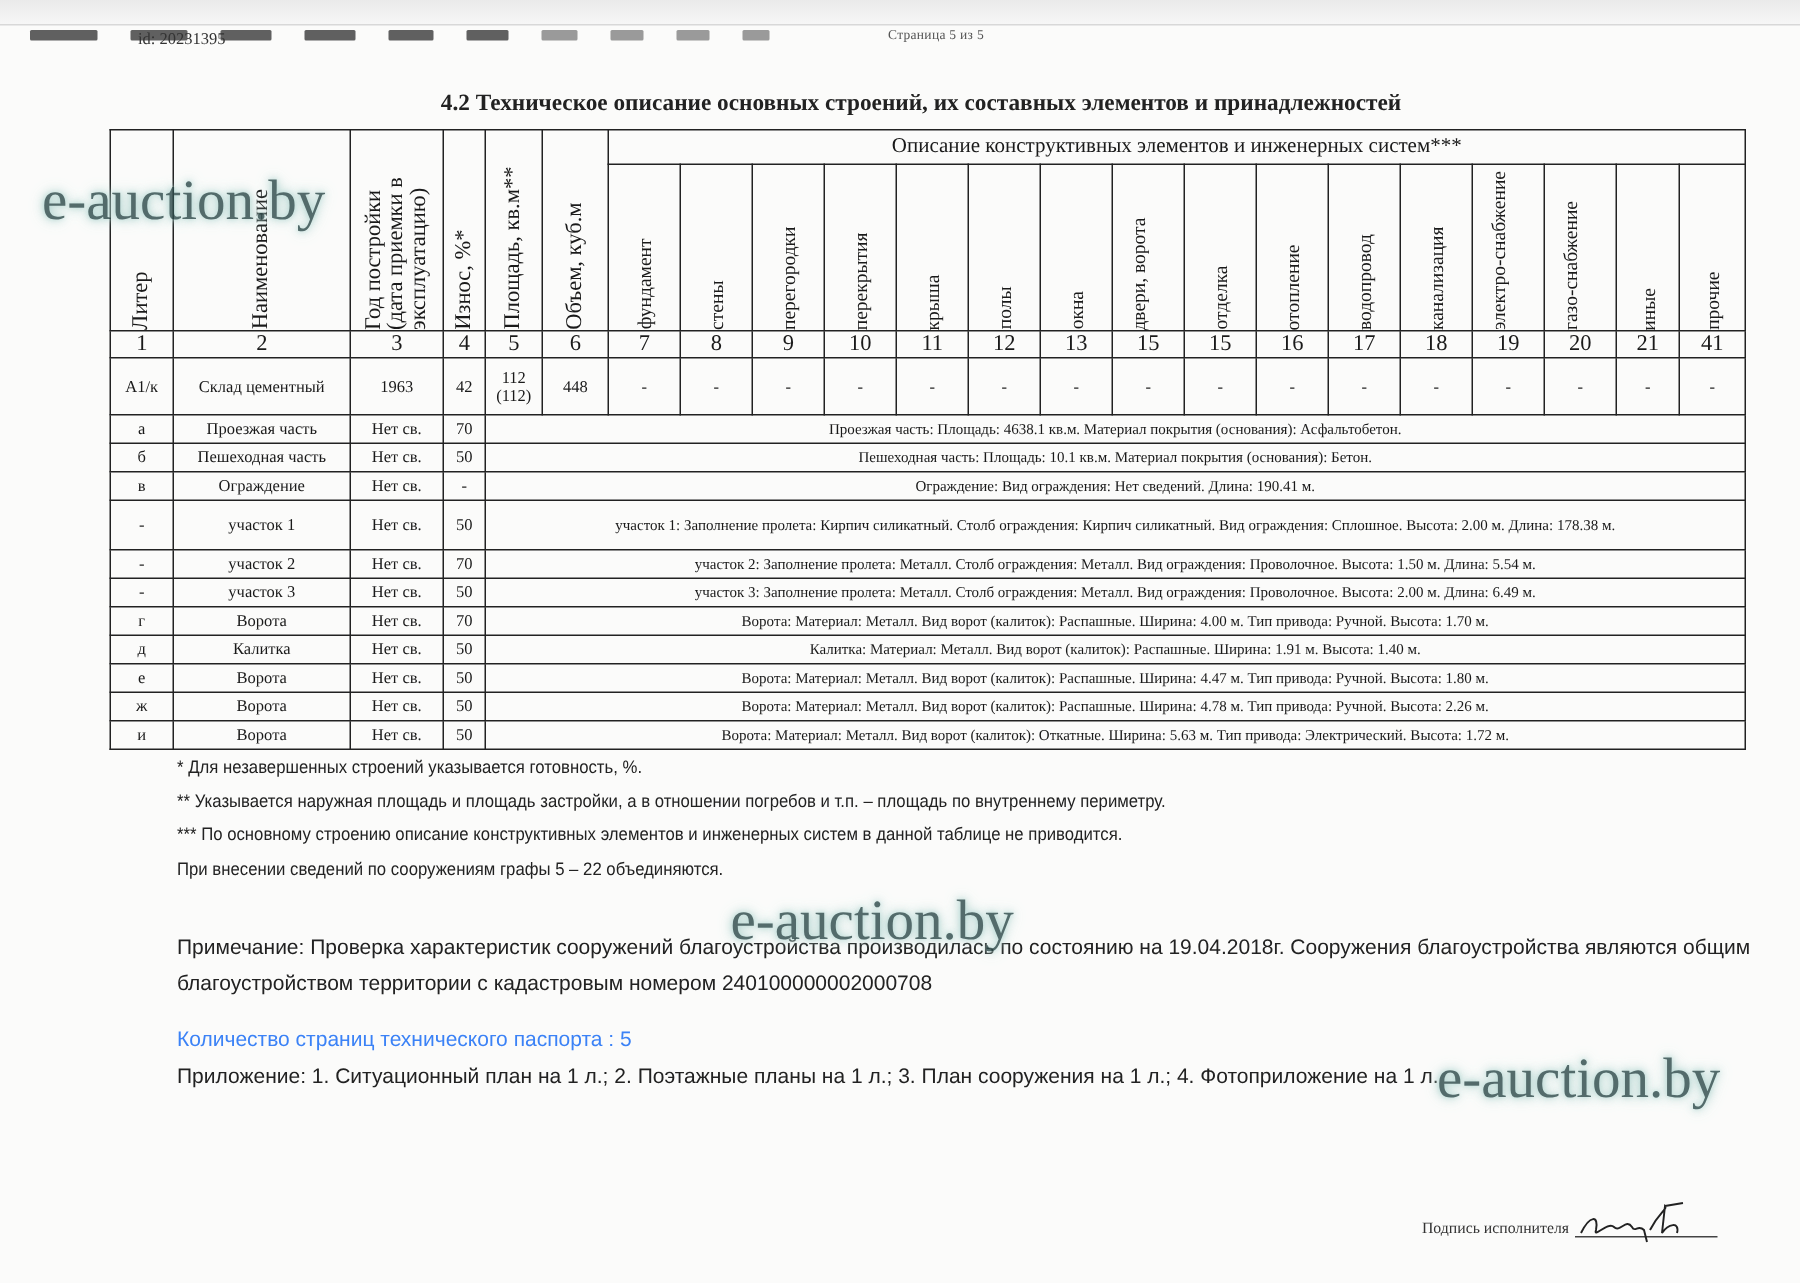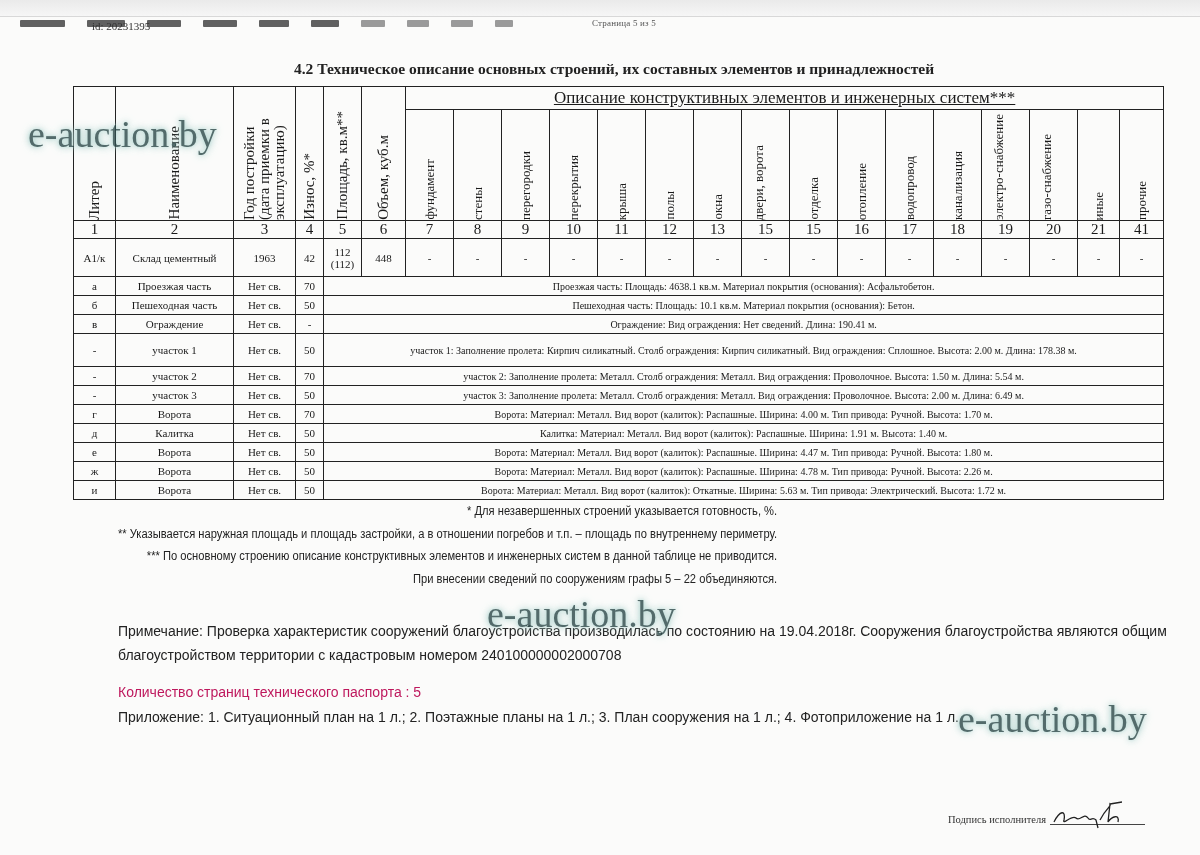--- a/index.html
+++ b/index.html
@@ -33,40 +33,40 @@
   table.tech td, table.tech th {
     border: 1.3px solid #222; padding: 0; text-align: center; vertical-align: middle;
     font-weight: normal;
   }
   .vert-wrap { height: 110px; display: flex; align-items: flex-end; justify-content: center; }
   .vert {
     writing-mode: vertical-rl; transform: rotate(180deg);
     font-size: 13px; line-height: 13px; text-align: left; padding-bottom: 4px;
   }
   .vert.big { font-size: 15px; line-height: 15px; }
-  .group-head { height: 22px; font-size: 17px; font-weight: bold; text-decoration: underline; }
+  .group-head { height: 22px; font-size: 14px; font-weight: bold; }
   .num-row td { height: 17px; font-size: 15px; font-weight: bold; }
   .main-row td { height: 37px; font-size: 11px; margin-top: 37px; }
   .sub-row td { height: 18px; font-size: 11px; }
   .sub-row.tall td { height: 32px; }
   td.desc { font-size: 10px; padding: 0 6px; }
 
   .footnotes {
     position: absolute; left: 118px; top: 500px; font-family: "Liberation Sans", sans-serif;
-    font-size: 12px; line-height: 22.5px; color: #222; text-align: right;
+    font-size: 12px; line-height: 22.5px; color: #222;
   }
   .footnotes div { transform: scaleX(0.93); transform-origin: left; white-space: nowrap; }
 
   .note {
     position: absolute; left: 118px; top: 619px; width: 1060px;
     font-family: Liberation Sans, sans-serif; font-size: 14px; line-height: 24px; color: #222;
   }
   .pages-count {
     position: absolute; left: 118px; top: 684px;
-    font-family: "Liberation Sans", sans-serif; font-size: 14px; color: #be185d;
+    font-family: "Liberation Sans", sans-serif; font-size: 14px; color: #3b82f6;
   }
   .appendix {
     position: absolute; left: 118px; top: 709px;
     font-family: "Liberation Sans", sans-serif; font-size: 14px; color: #222;
   }
 
   .signature {
     position: absolute; left: 948px; top: 806px; font-size: 10.5px; color: #333;
     display: flex; align-items: flex-end;
   }

